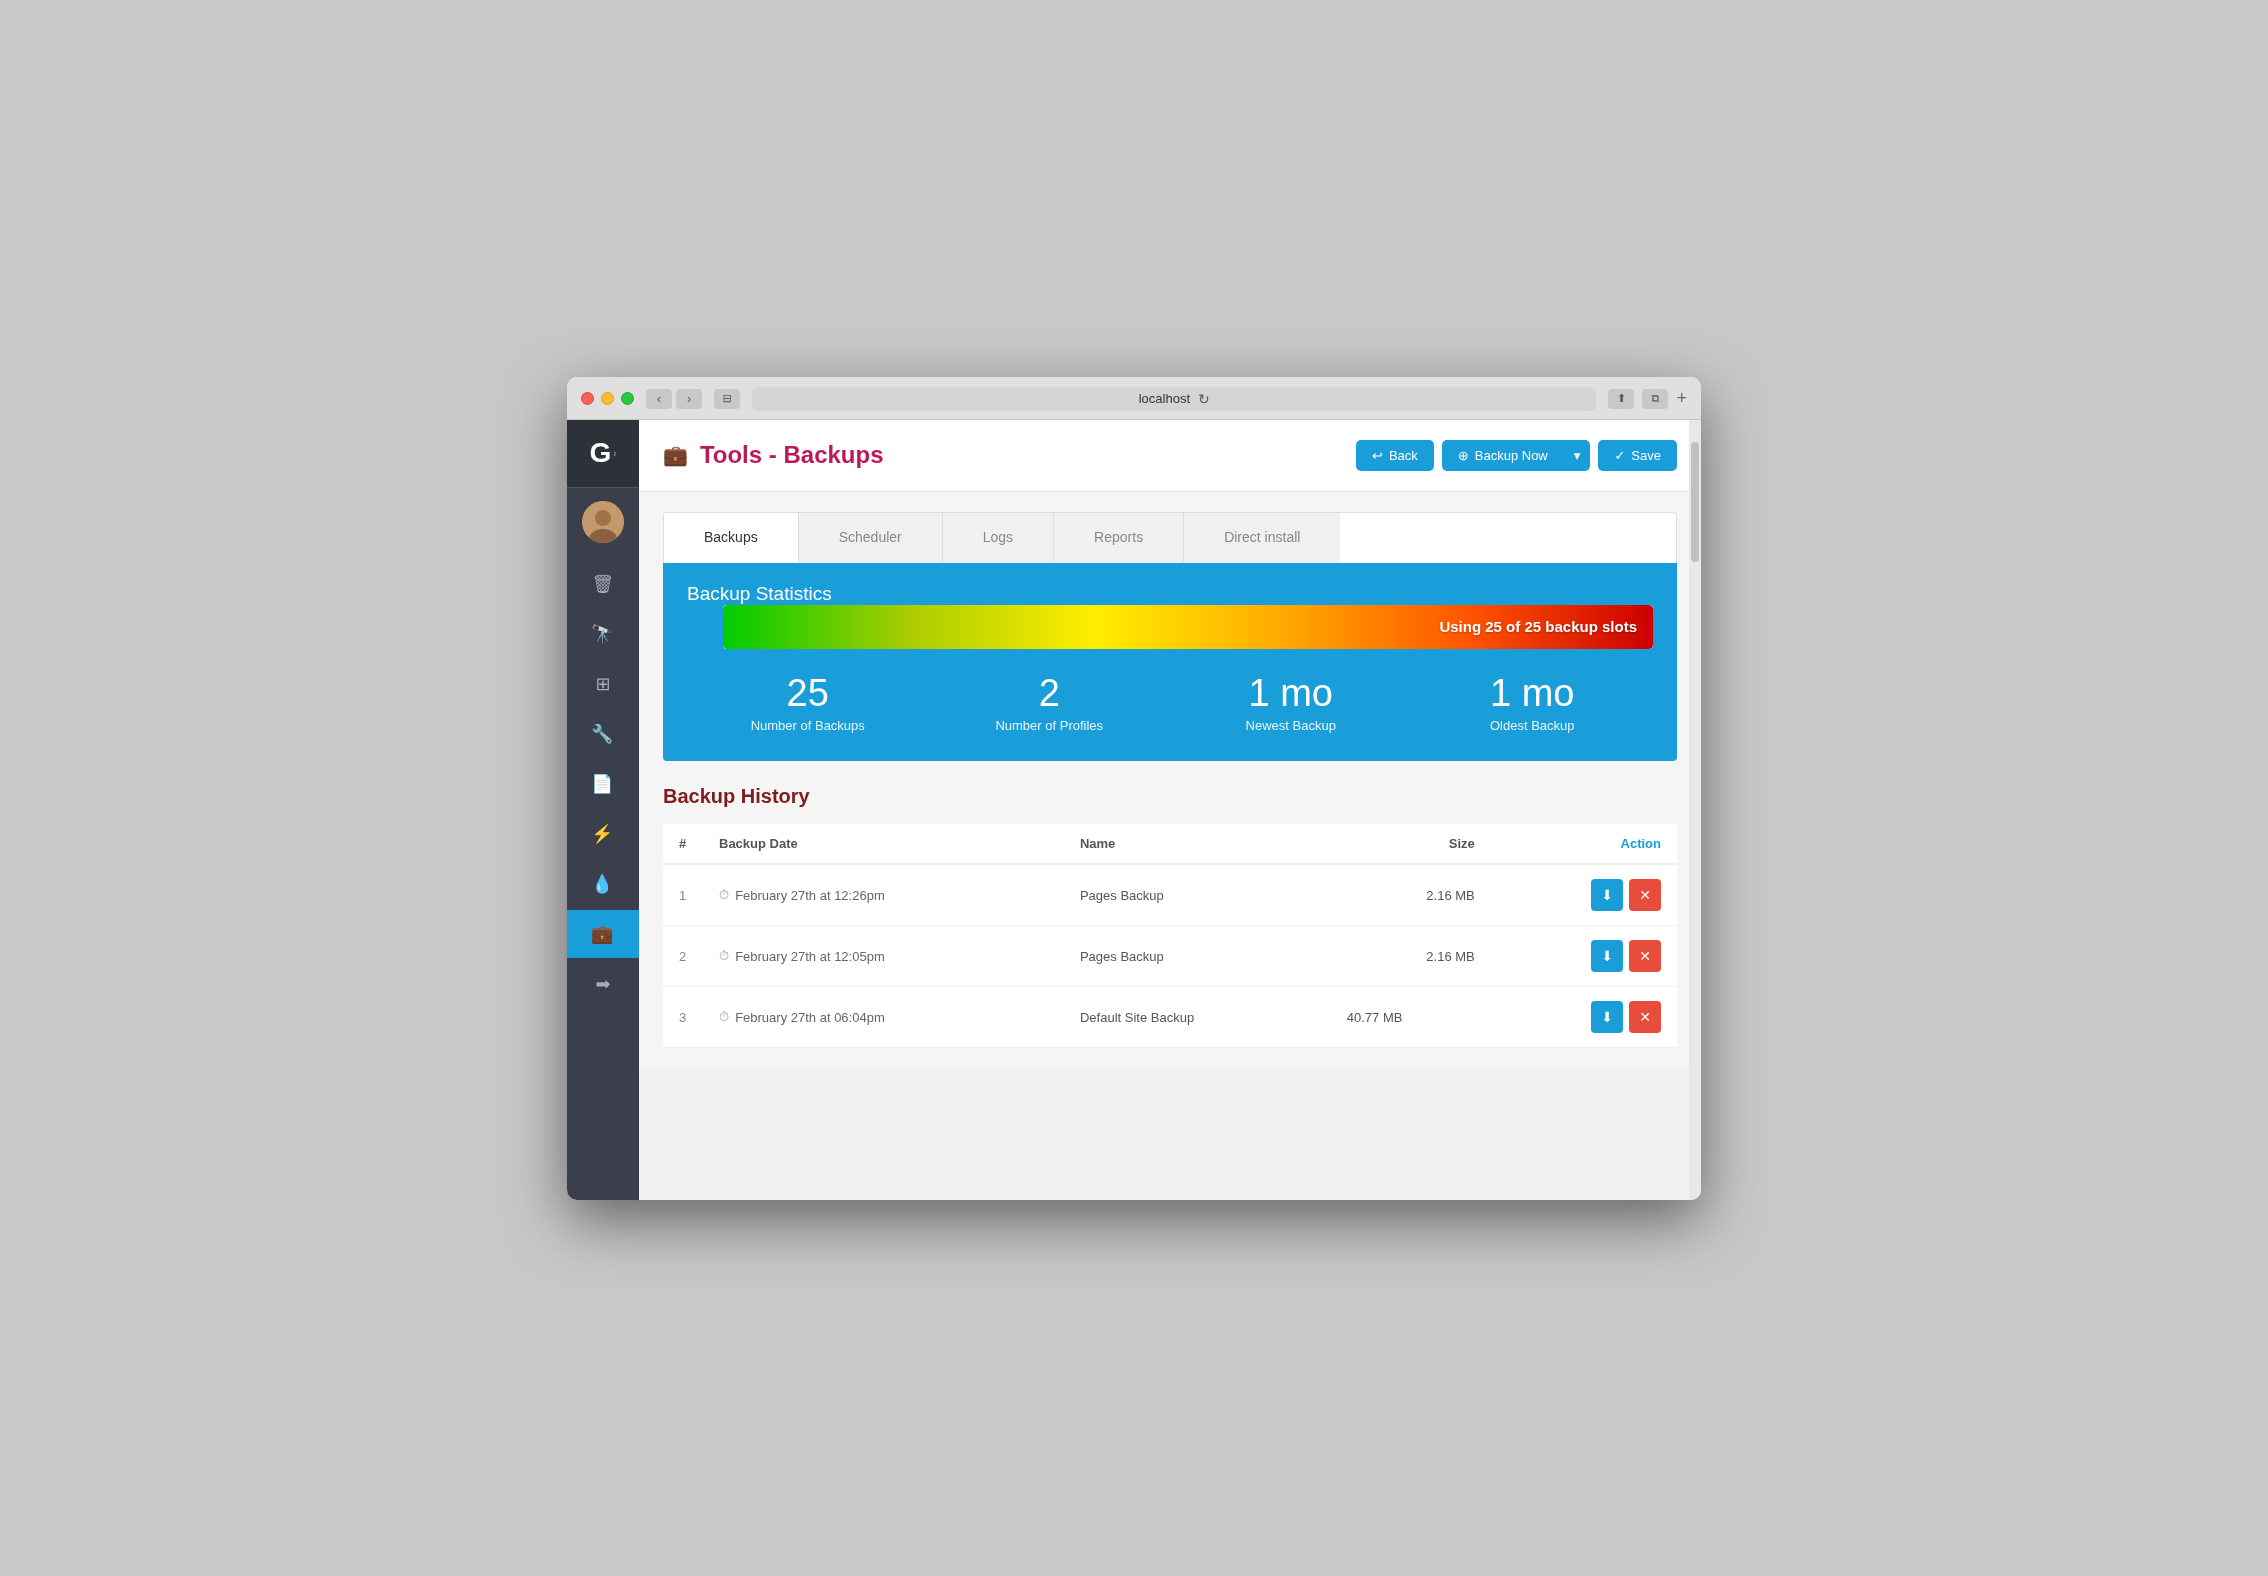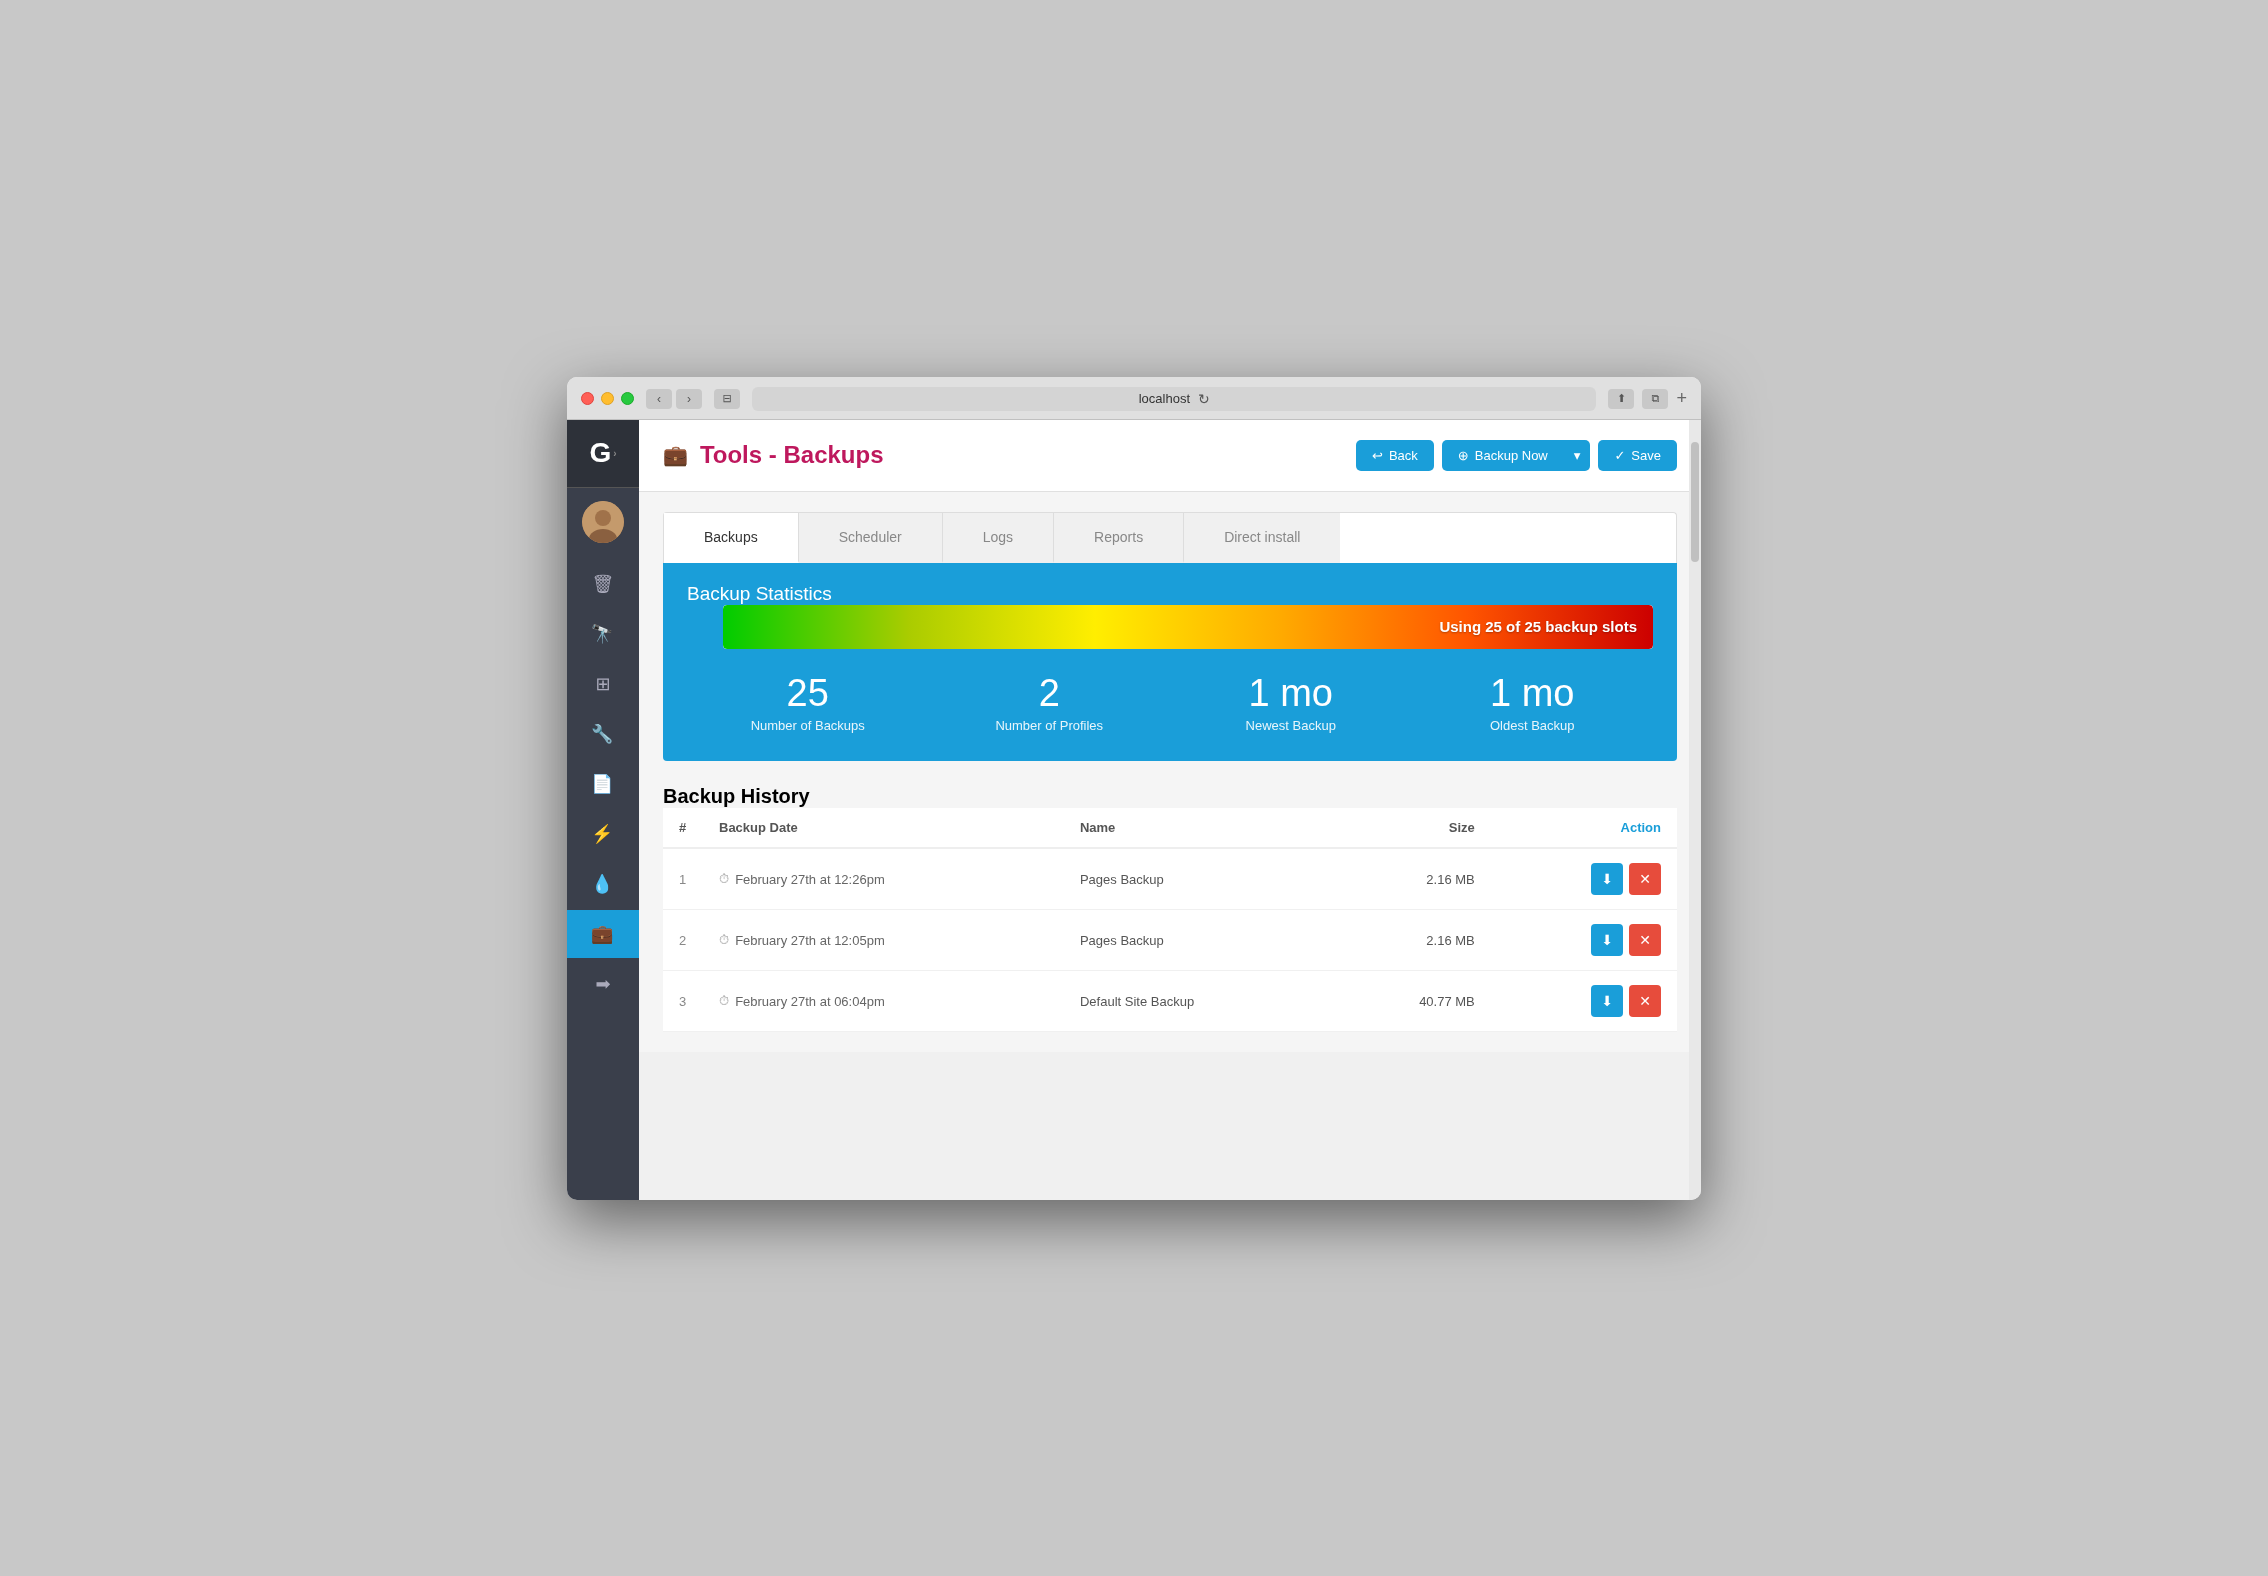--- a/index.html
+++ b/index.html
@@ -392,21 +392,22 @@
     .stat-label {
       font-size: 13px;
       opacity: 0.9;
       margin-top: 4px;
     }
 
     
     .section-title {
       font-size: 20px;
       font-weight: 600;
-      color: #000000;
+      color: #7f1d1d;
+      margin-bottom: 16px;
     }
 
     .history-table {
       width: 100%;
       background: white;
       border-collapse: collapse;
     }
 
     .history-table th {
       text-align: left;
@@ -697,21 +698,21 @@
                 </tr>
                 <tr class="table-row">
                   <td class="row-num">3</td>
                   <td>
                     <div class="backup-date">
                       <span class="clock-icon">⏱</span>
                       <span>February 27th at 06:04pm</span>
                     </div>
                   </td>
                   <td>Default Site Backup</td>
-                  <td style="text-align:right;">40.77 MB</td>
+                  <td style="text-align:left;">40.77 MB</td>
                   <td>
                     <div class="action-buttons">
                       <button class="action-btn action-btn-download">⬇</button>
                       <button class="action-btn action-btn-delete">✕</button>
                     </div>
                   </td>
                 </tr>
               </tbody>
             </table>
           </div>

